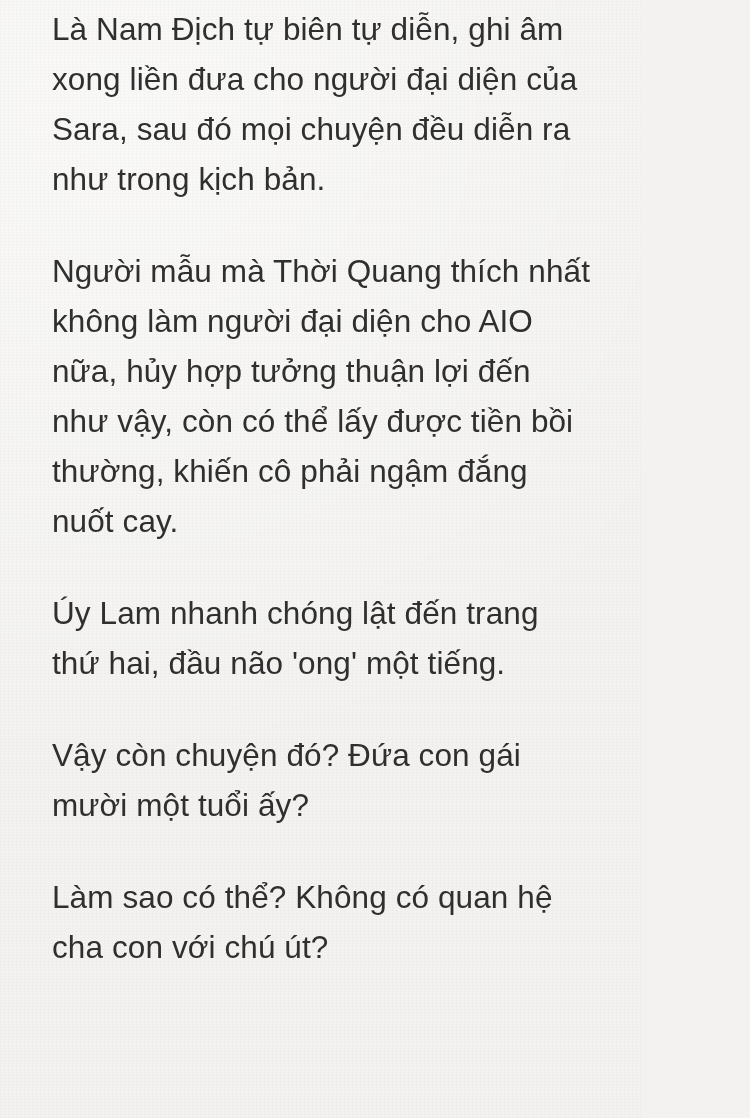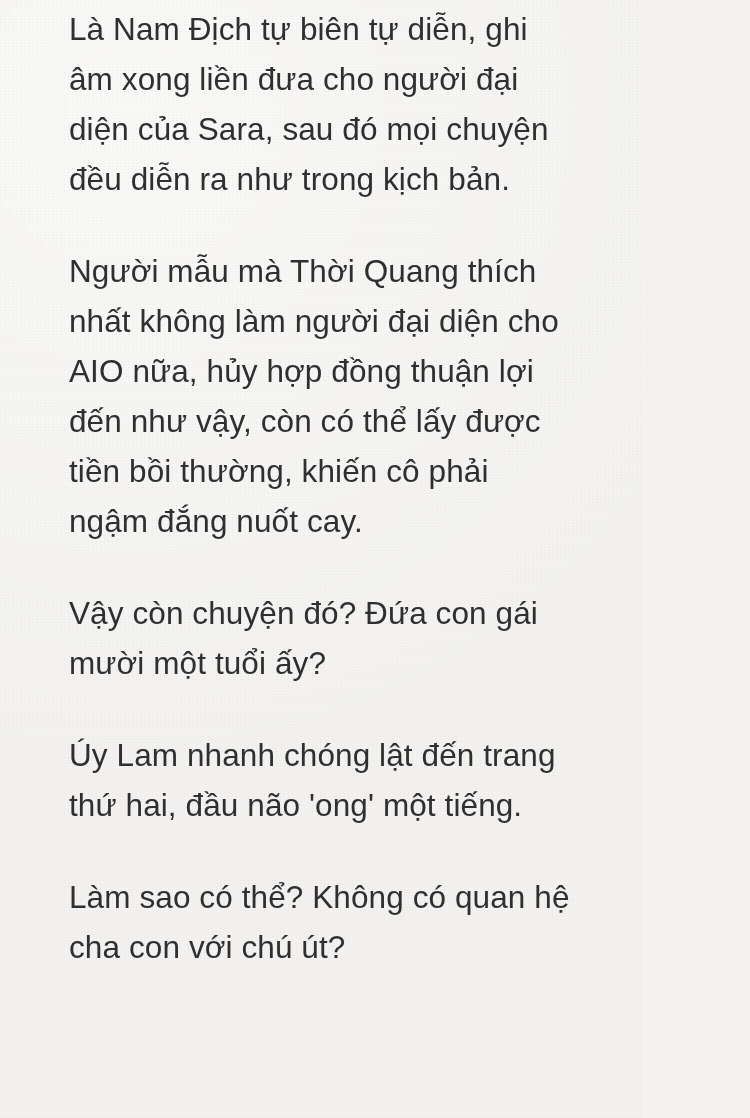--- a/index.html
+++ b/index.html
@@ -18,21 +18,21 @@
   .paper {
     position: relative;
     width: 642px;
     min-height: 1118px;
     box-sizing: border-box;
     background-color: #f3f2f0;
     background-image:
       repeating-linear-gradient(0deg, rgba(0,0,0,0.012) 0px, rgba(0,0,0,0.012) 1px, rgba(255,255,255,0) 1px, rgba(255,255,255,0) 3px),
       repeating-linear-gradient(90deg, rgba(0,0,0,0.010) 0px, rgba(0,0,0,0.010) 1px, rgba(255,255,255,0) 1px, rgba(255,255,255,0) 4px),
       radial-gradient(circle at 20% 10%, rgba(255,255,255,0.55), rgba(255,255,255,0) 60%);
-    padding: 0 69px;
+    padding: 0 52px;
   }
   .reader-body {
     padding-top: 4px;
   }
   p.para {
     margin: 0 0 42px 0;
     font-size: 31.5px;
     line-height: 50px;
     letter-spacing: 0.1px;
     color: #2f2f2f;
@@ -41,18 +41,18 @@
   p.para:last-child {
     margin-bottom: 8px;
   }
 </style>
 </head>
 <body>
 
 <div class="paper">
   <div class="reader-body">
     <p class="para">Là Nam Địch tự biên tự diễn, ghi âm xong liền đưa cho người đại diện của Sara, sau đó mọi chuyện đều diễn ra như trong kịch bản.</p>
-    <p class="para">Người mẫu mà Thời Quang thích nhất không làm người đại diện cho AIO nữa, hủy hợp đồng thuận lợi đến như vậy, còn có thể lấy được tiền bồi thường, khiến cô phải ngậm đắng nuốt cay.</p>
+    <p class="para">Người mẫu mà Thời Quang thích nhất không làm người đại diện cho AIO nữa, hủy hợp tưởng thuận lợi đến như vậy, còn có thể lấy được tiền bồi thường, khiến cô phải ngậm đắng nuốt cay.</p>
+    <p class="para">Úy Lam nhanh chóng lật đến trang thứ hai, đầu não 'ong' một tiếng.</p>
     <p class="para">Vậy còn chuyện đó? Đứa con gái mười một tuổi ấy?</p>
-    <p class="para">Úy Lam nhanh chóng lật đến trang thứ hai, đầu não 'ong' một tiếng.</p>
     <p class="para">Làm sao có thể? Không có quan hệ cha con với chú út?</p>
   </div>
 </div>
 
 </body></html>

